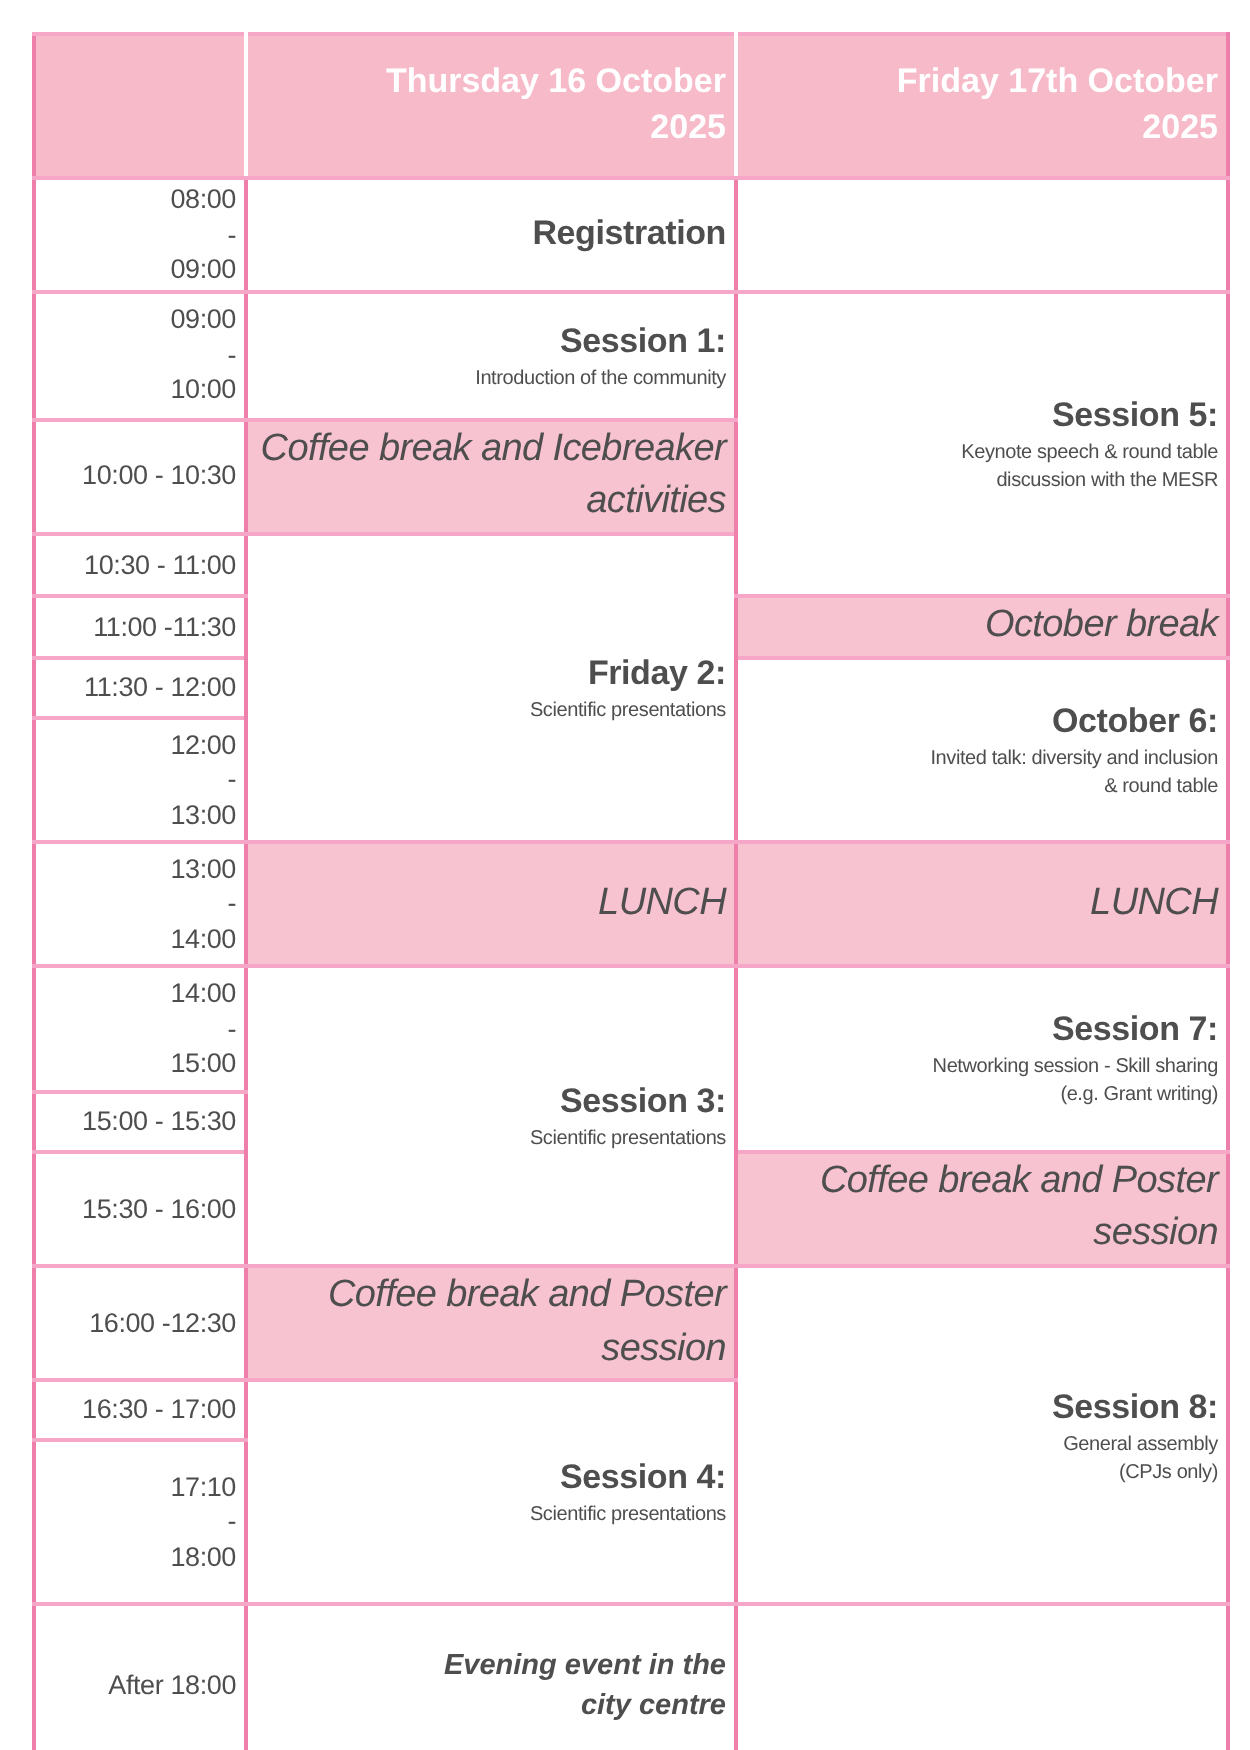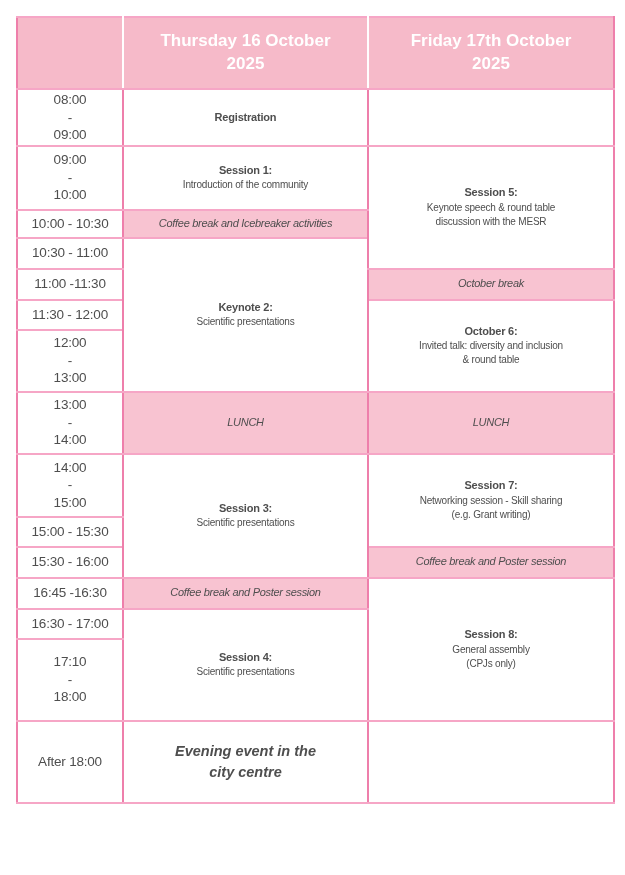--- a/index.html
+++ b/index.html
@@ -28,21 +28,21 @@
   col.c-time{width:106px;}
   col.c-day1{width:245px;}
   col.c-day2{width:246px;}
 
   td,th{
     border:2px solid;
     border-left-color:var(--border-v);
     border-right-color:var(--border-v);
     border-top-color:var(--border-h);
     border-bottom-color:var(--border-h);
-    text-align:center;
+    text-align:right;
     vertical-align:middle;
     padding:1px 4px;
     color:var(--body-text);
   }
   th{
     background:var(--header-bg);
     color:var(--header-text);
     font-size:17px;
     font-weight:bold;
     line-height:1.35;
@@ -52,26 +52,26 @@
   tr.hrow th:first-child{border-left-color:var(--border-v);}
   tr.hrow th:last-child{border-right-color:var(--border-v);}
 
   .pre{white-space:pre-line;}
   .time{
     font-size:13.5px;
     line-height:1.3;
     letter-spacing:-0.2px;
   }
   .event{font-size:14px;line-height:1.4;}
-  .event .t{font-weight:bold;font-size:11px;letter-spacing:-0.2px;}
+  .event .t{font-weight:bold;font-size:17px;letter-spacing:-0.2px;}
   .event .s{font-size:10px;letter-spacing:-0.2px;white-space:pre-line;}
   .hl{
     background:var(--highlight-bg);
     font-style:italic;
-    font-size:11px;
+    font-size:19px;
     letter-spacing:-0.3px;
   }
   .ev{
     font-weight:bold;
     font-style:italic;
     font-size:14.5px;
     margin-left:33px;
   }
   
   .h72{height:72px}.h60{height:48px}.h64{height:64px}.h28{height:28px}
@@ -123,21 +123,21 @@
   </tr>
 
   <tr class="h28">
     <td class="time pre">10:00 - 10:30</td>
     <td class="event hl">Coffee break and Icebreaker activities</td>
   </tr>
 
   <tr class="h31">
     <td class="time pre">10:30 - 11:00</td>
     <td class="event" rowspan="4">
-      <div class="t">Keynote 2:</div>
+      <div class="t">Friday 2:</div>
       <div class="s">Scientific presentations</div>
     </td>
   </tr>
 
   <tr class="h31">
     <td class="time pre">11:00 -11:30</td>
     <td class="event hl">October break</td>
   </tr>
 
   <tr class="h30">
@@ -181,21 +181,21 @@
   <tr class="h30">
     <td class="time pre">15:00 - 15:30</td>
   </tr>
 
   <tr class="h31">
     <td class="time pre">15:30 - 16:00</td>
     <td class="event hl">Coffee break and Poster session</td>
   </tr>
 
   <tr class="h31">
-    <td class="time pre">16:45 -16:30</td>
+    <td class="time pre">16:00 -12:30</td>
     <td class="event hl">Coffee break and Poster session</td>
     <td class="event" rowspan="3">
       <div class="t">Session 8:</div>
       <div class="s">General assembly
 (CPJs only)</div>
     </td>
   </tr>
 
   <tr class="h30">
     <td class="time pre">16:30 - 17:00</td>

